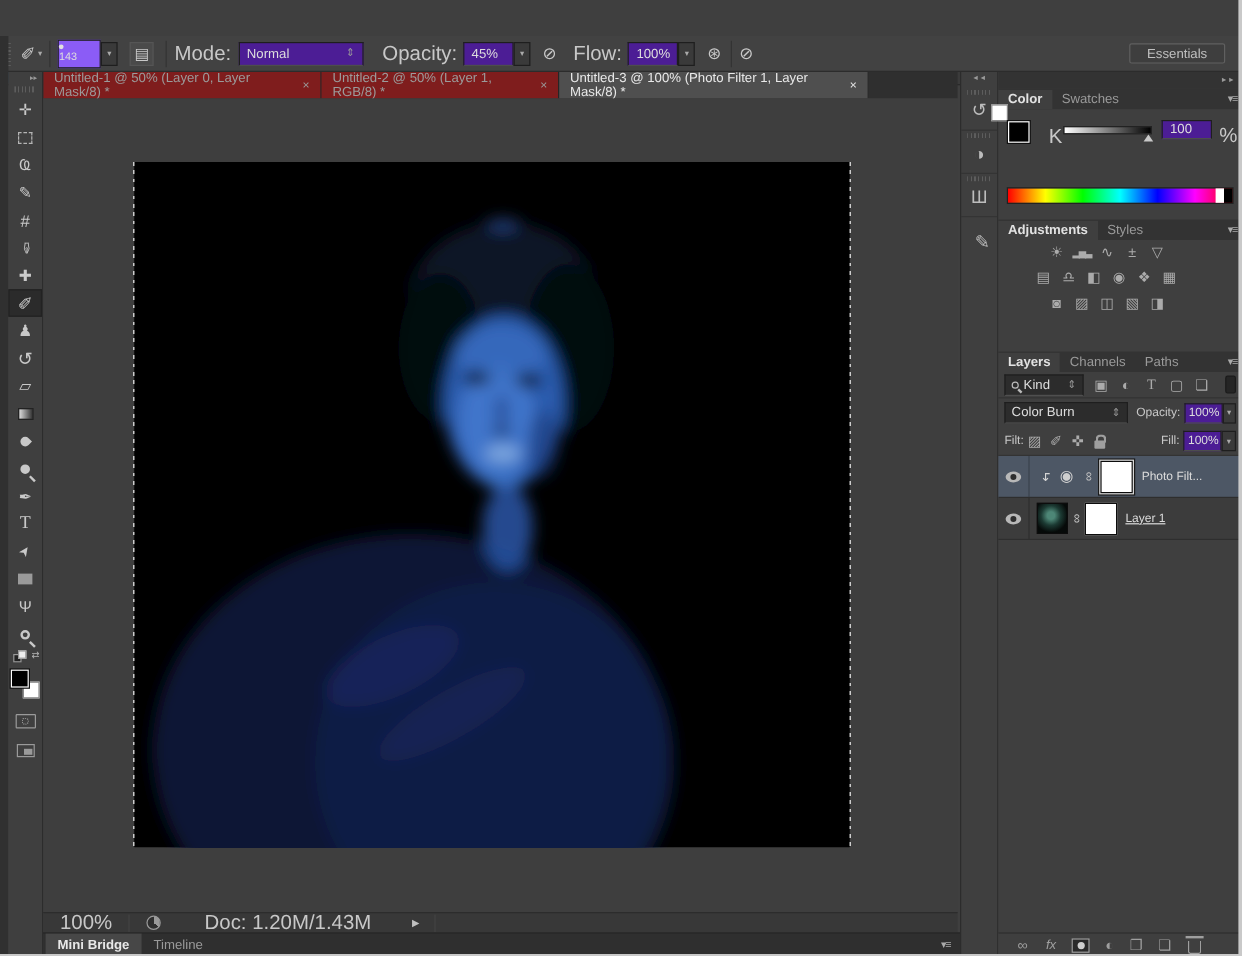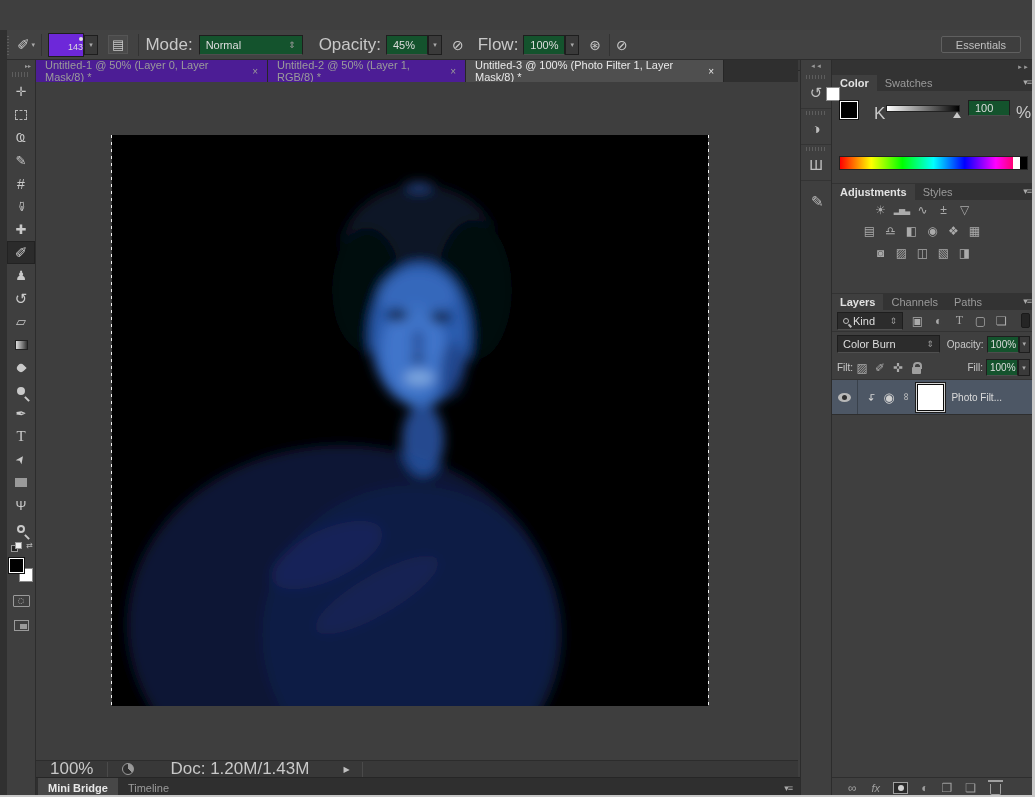--- a/index.html
+++ b/index.html
@@ -16,31 +16,31 @@
   #menubar span { padding:0 9px; font-size:12px; color:#d4d4d4; }
   .winbtn { width:30px; height:19px; background:#454545; border:1px solid #6b6b6b; border-radius:2px; color:#ddd; font-size:10px; display:flex; align-items:center; justify-content:center; margin-left:3px; }
   #winctrl { right:5px; top:5px; display:flex; }
   .win-edge-r { right:0; top:0; width:3px; height:797px; background:#c9c9c9; }
   .win-edge-b { left:0; bottom:0; width:1035px; height:2px; background:#c9c9c9; }
 
   
   #optionsbar { left:0; top:30px; width:1035px; height:30px; background:#424242; border-bottom:1px solid #2c2c2c; display:flex; align-items:center; }
   .gripv { width:6px; height:20px; margin-left:3px; background:repeating-linear-gradient(0deg,#5d5d5d 0 1px,transparent 1px 3px); }
   .osep { width:1px; height:22px; background:#333; margin:0 6px; }
-  .field { background:#14532d; border:1px solid #1e1e1e; border-bottom-color:#4d4d4d; height:20px; display:flex; align-items:center; padding:0 6px; font-size:11px; color:#ddd; }
+  .field { background:#4c1d95; border:1px solid #1e1e1e; border-bottom-color:#4d4d4d; height:20px; display:flex; align-items:center; padding:0 6px; font-size:11px; color:#ddd; }
   .caretbox { width:14px; height:20px; background:#3a3a3a; border:1px solid #1e1e1e; display:flex; align-items:center; justify-content:center; font-size:7px; color:#aaa; }
-  .presetbox { width:36px; height:24px; background:#6d28d9; border:1px solid #1e1e1e; display:flex; flex-direction:column; align-items:flex-end; justify-content:center; }
+  .presetbox { width:36px; height:24px; background:#8b5cf6; border:1px solid #1e1e1e; display:flex; flex-direction:column; align-items:flex-start; justify-content:center; }
   .presetbox .dot { width:4px; height:4px; border-radius:50%; background:#e0e0e0; margin-bottom:1px; }
   .presetbox .num { font-size:9px; color:#ddd; }
   .toolglyph { font-size:15px; color:#c9c9c9; }
   #workspace-btn { border:1px solid #606060; background:#3e3e3e; border-radius:2px; height:17px; padding:0 14px; font-size:11px; color:#c0c0c0; display:flex; align-items:center; margin-right:14px; }
 
   
   #tabbar { left:36px; top:60px; width:762px; height:22px; background:#2f2f2f; display:flex; align-items:flex-end; }
-  .doctab { height:22px; display:flex; align-items:center; padding:0 9px; font-size:11px; background:#4c1d95; color:#9b9b9b; border-right:1px solid #262626; }
+  .doctab { height:22px; display:flex; align-items:center; padding:0 9px; font-size:11px; background:#7f1d1d; color:#9b9b9b; border-right:1px solid #262626; }
   .doctab.active { background:#4f4f4f; color:#e9e9e9; }
   .doctab .x { margin-left:8px; font-size:10px; }
 
   
   #left-edge { left:0; top:30px; width:7px; height:767px; background:#303030; }
   #toolbar { left:7px; top:60px; width:29px; height:737px; background:#3f3f3f; border-right:1px solid #2c2c2c; }
   #toolbar .hdr { height:12px; font-size:6px; color:#9a9a9a; text-align:right; padding:2px 4px 0 0; }
   #toolbar .grip { height:5px; margin:0 5px 3px 5px; background:repeating-linear-gradient(90deg,#5d5d5d 0 1px,transparent 1px 3px); }
   .tool { width:28px; height:23px; display:flex; align-items:center; justify-content:center; font-size:13px; color:#c9c9c9; }
   .tool.sel { background:#2b2b2b; box-shadow:inset 0 0 0 1px #222; }
@@ -438,20 +438,29 @@
   <div class="layerrow sel">
     <div class="eyecell">
         <i class="i-eye"></i>
       </div>
     <span style="margin-left:10px;font-size:11px;color:#d5d5d5;transform:scaleX(-1);display:inline-block;">↴</span>
     <span style="margin-left:6px;font-size:13px;color:#cfcfcf;">◉</span>
     <span style="margin-left:8px;font-size:11px;color:#c5c5c5;transform:rotate(90deg);display:inline-block;">∞</span>
     <span class="thumb-mask selframe" style="margin-left:7px;"></span>
     <span class="lname">Photo Filt...</span>
   </div>
+  <div class="layerrow">
+    <div class="eyecell">
+        <i class="i-eye"></i>
+      </div>
+    <span class="thumb-img" style="margin-left:6px;"></span>
+    <span style="margin-left:3px;font-size:11px;color:#c5c5c5;transform:rotate(90deg);display:inline-block;">∞</span>
+    <span class="thumb-mask" style="margin-left:3px;width:27px;height:27px;"></span>
+    <span class="lname" style="text-decoration:underline;">Layer 1</span>
+  </div>
 
   <div style="position:absolute;left:0;bottom:0;width:203px;height:20px;border-top:1px solid #2e2e2e;display:flex;align-items:center;background:#3f3f3f;">
     <span style="margin-left:16px;font-size:12px;color:#9f9f9f;">∞</span>
     <span style="margin-left:15px;font-size:11px;font-style:italic;color:#9f9f9f;">fx</span>
     <span class="i-maskbtn" style="margin-left:13px;">
         <i></i>
       </span>
     <span style="margin-left:13px;font-size:12px;color:#9f9f9f;">◐</span>
     <span style="margin-left:13px;font-size:12px;color:#9f9f9f;">❐</span>
     <span style="margin-left:13px;font-size:12px;color:#9f9f9f;">❏</span>

